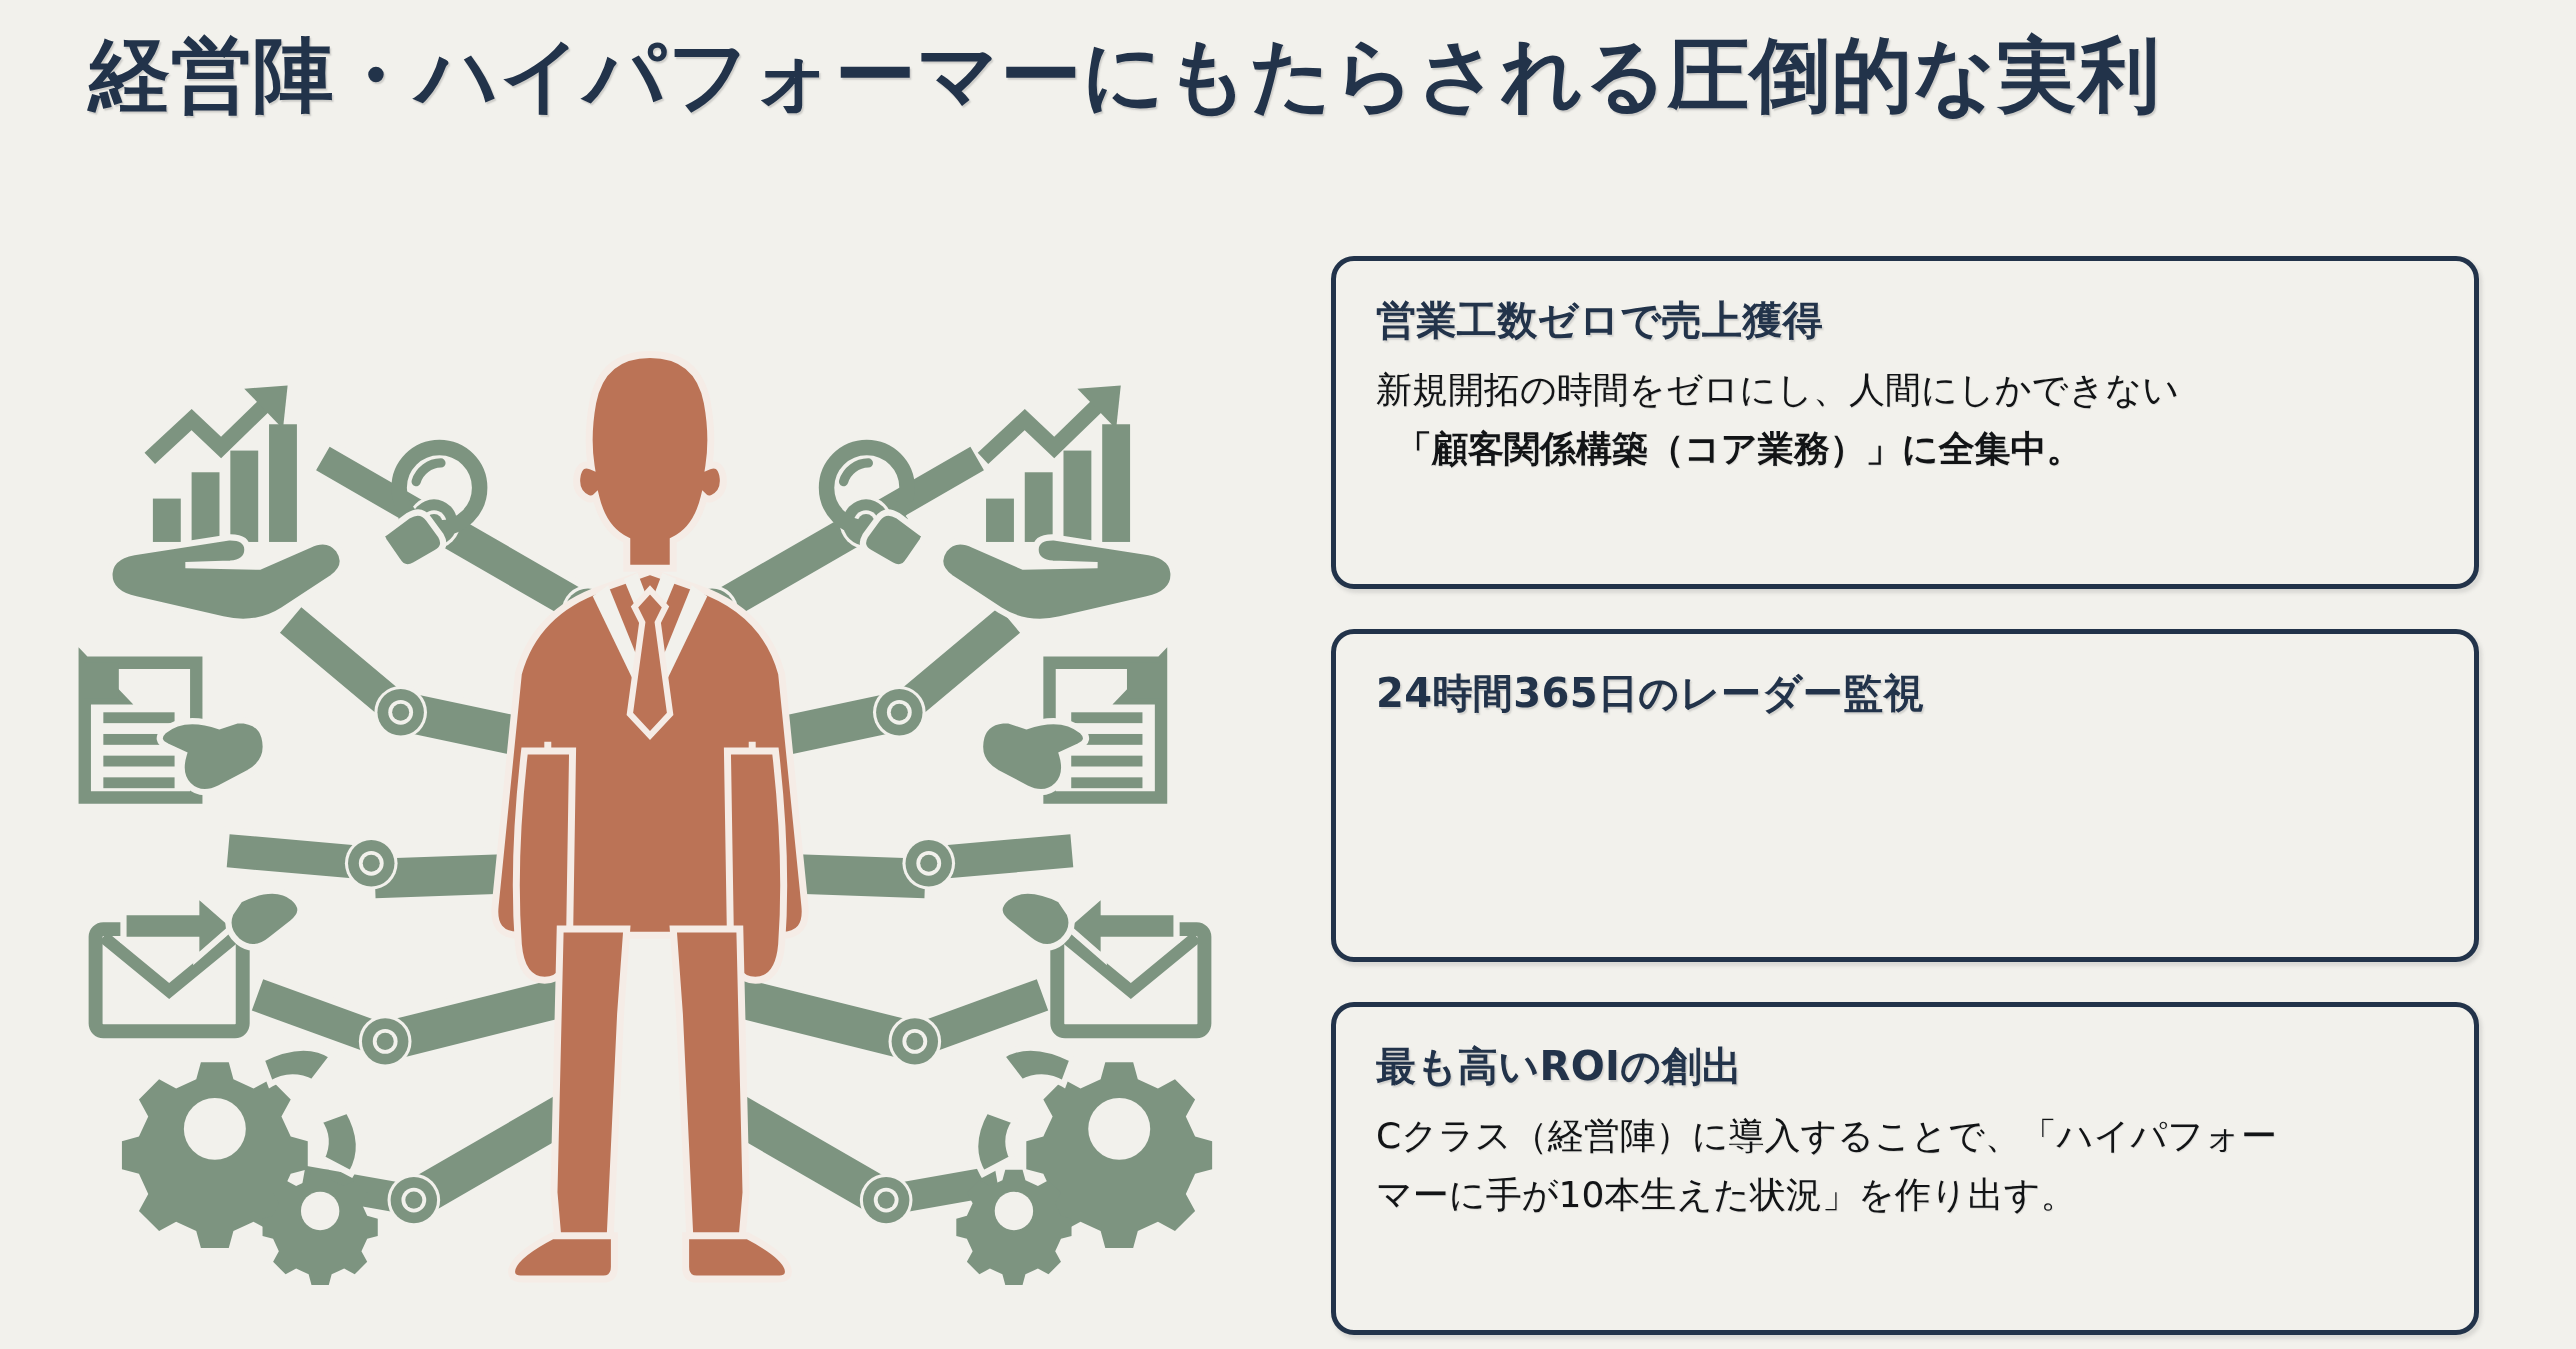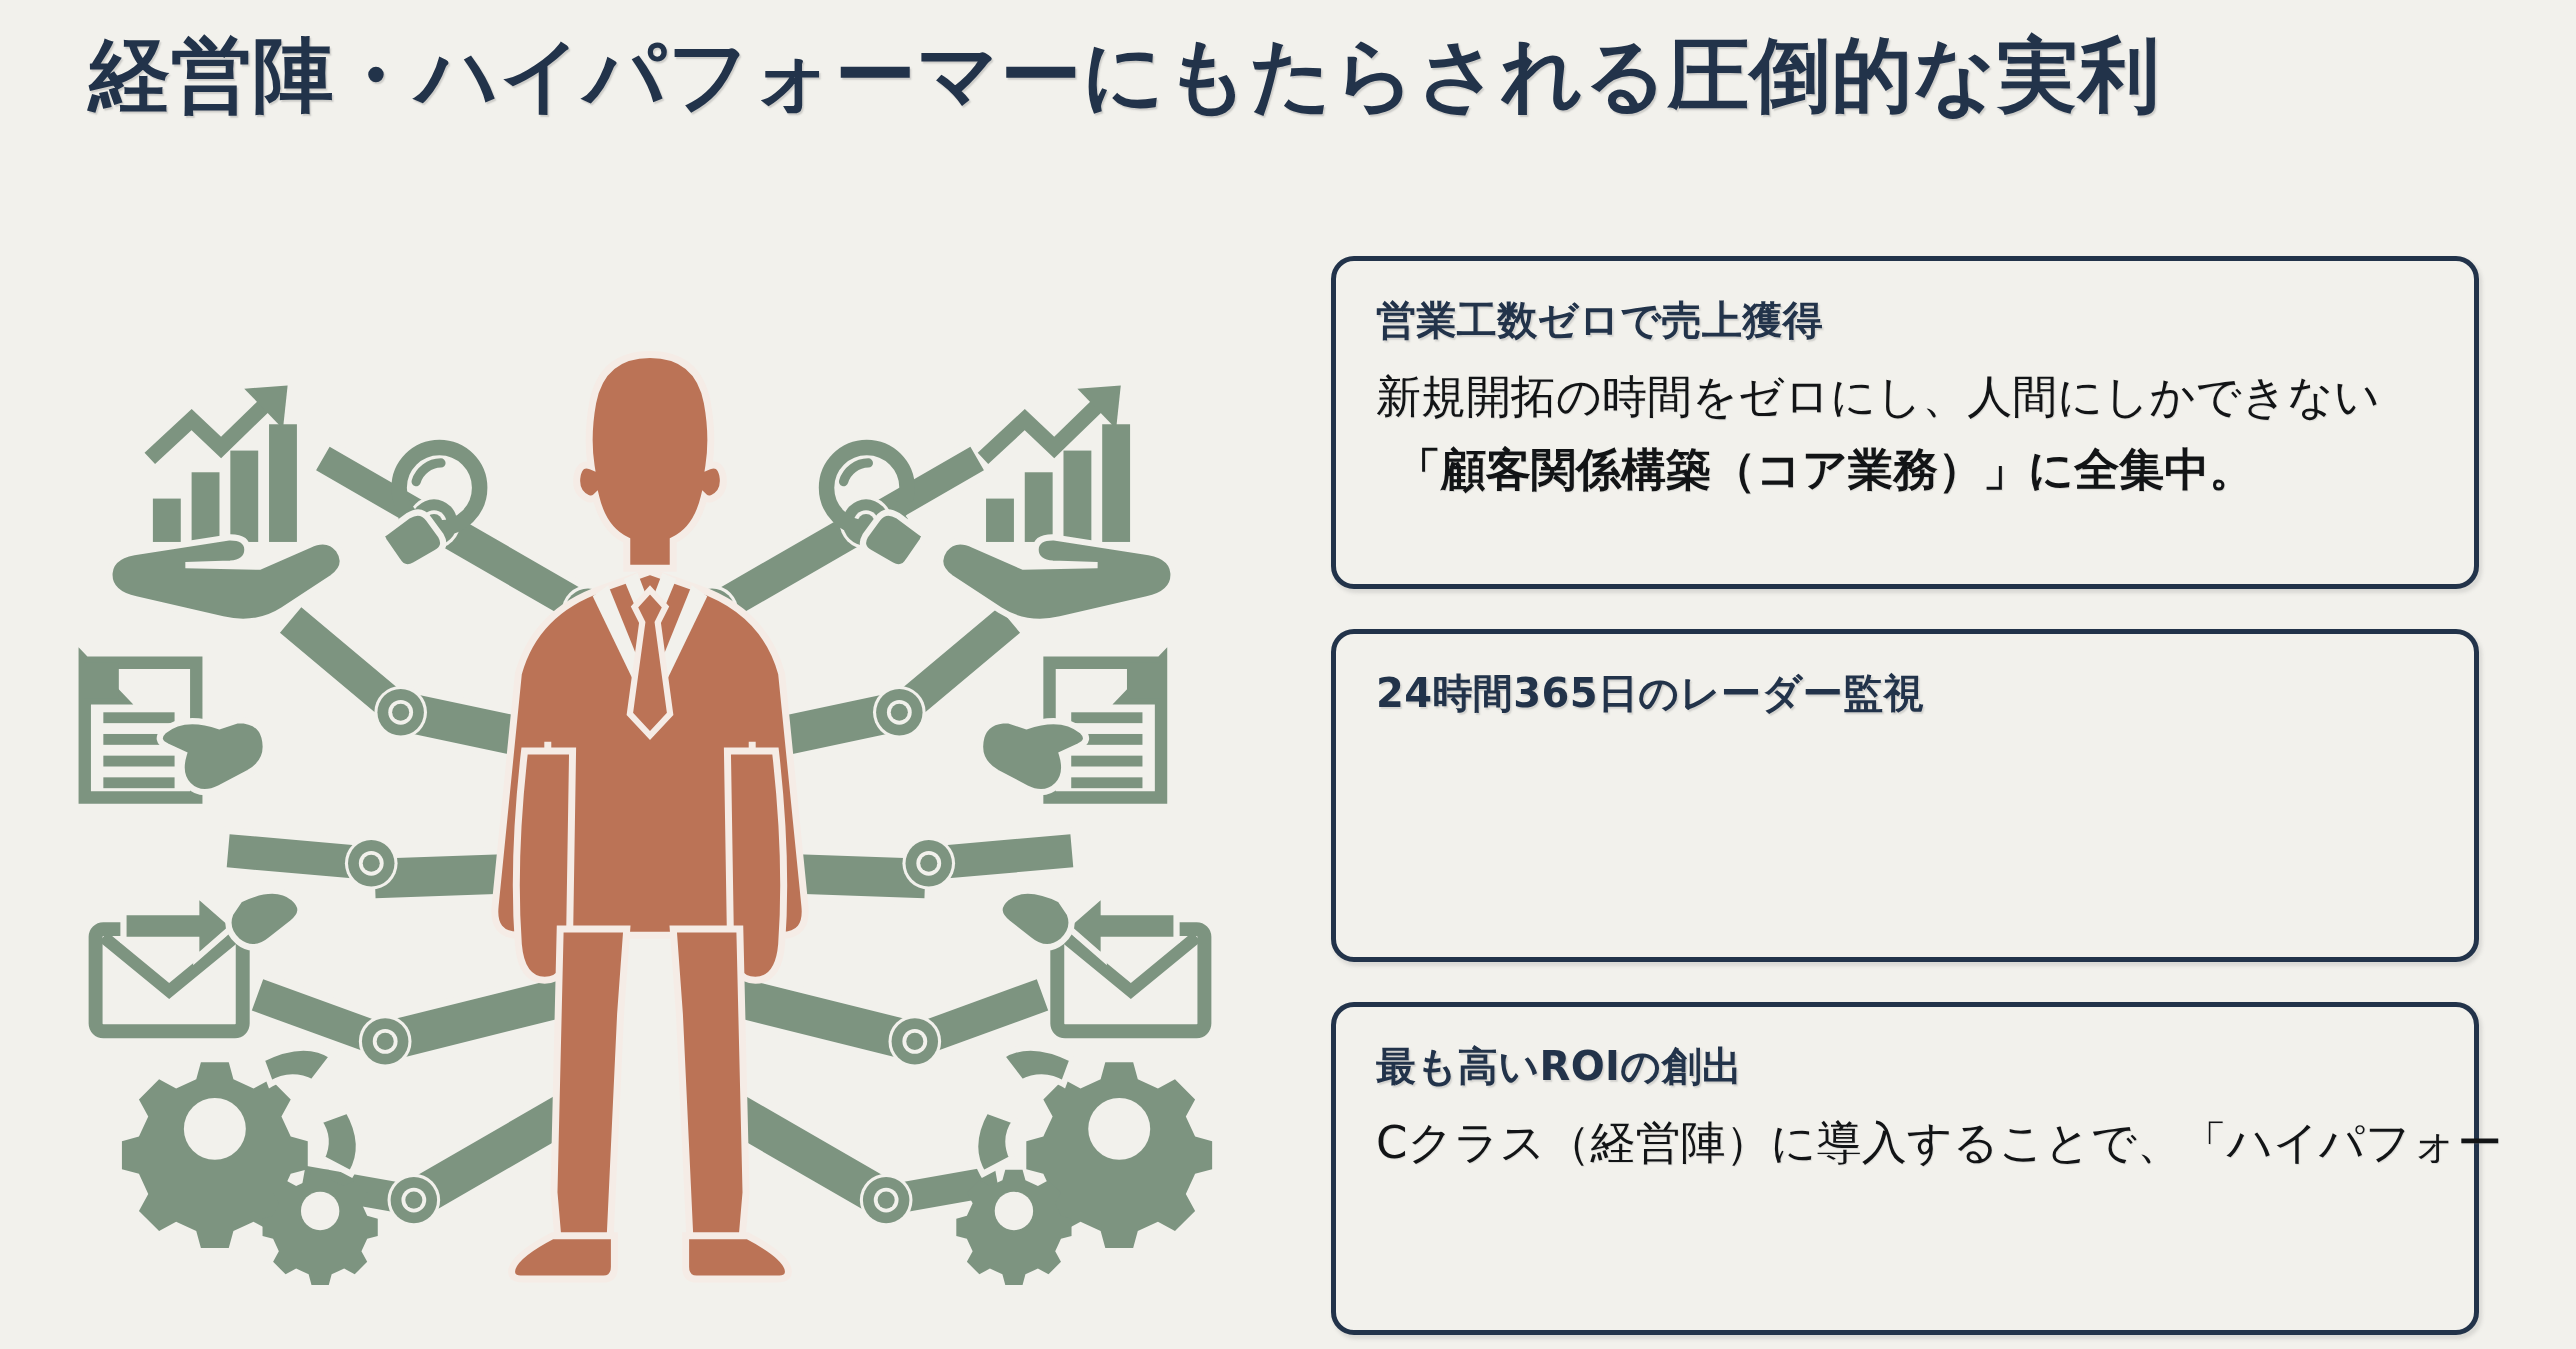--- a/index.html
+++ b/index.html
@@ -74,21 +74,21 @@
     font-size: 40px;
     font-weight: 700;
     color: #22334a;
     line-height: 1.18;
     letter-spacing: 0.4px;
     white-space: nowrap;
     text-shadow: 1.5px 1.5px 1.5px rgba(130,130,130,0.28);
   }
   .card-body {
     margin-top: 17px;
-    font-size: 45px;
+    font-size: 36px;
     font-weight: 400;
     color: #121416;
     line-height: 1.62;
     letter-spacing: 0px;
     text-shadow: 0.8px 0.8px 0.8px rgba(140,140,140,0.22);
   }
   .card-body .line { display: block; white-space: nowrap; }
   .card-body .line.indent { padding-left: 20px; font-weight: bold; }
 </style>
 </head>
@@ -420,18 +420,19 @@
     </div>
 
     <div class="card">
       <div class="card-heading">24時間365日のレーダー監視</div>
     </div>
 
     <div class="card">
       <div class="card-heading">最も高いROIの創出</div>
       <div class="card-body">
         <span class="line">Cクラス（経営陣）に導入することで、「ハイパフォー</span>
+        <span class="line">マーに手が10本生えた状況」を作り出す。</span>
       </div>
     </div>
 
   </div>
 </div>
 
 
 </body></html>

